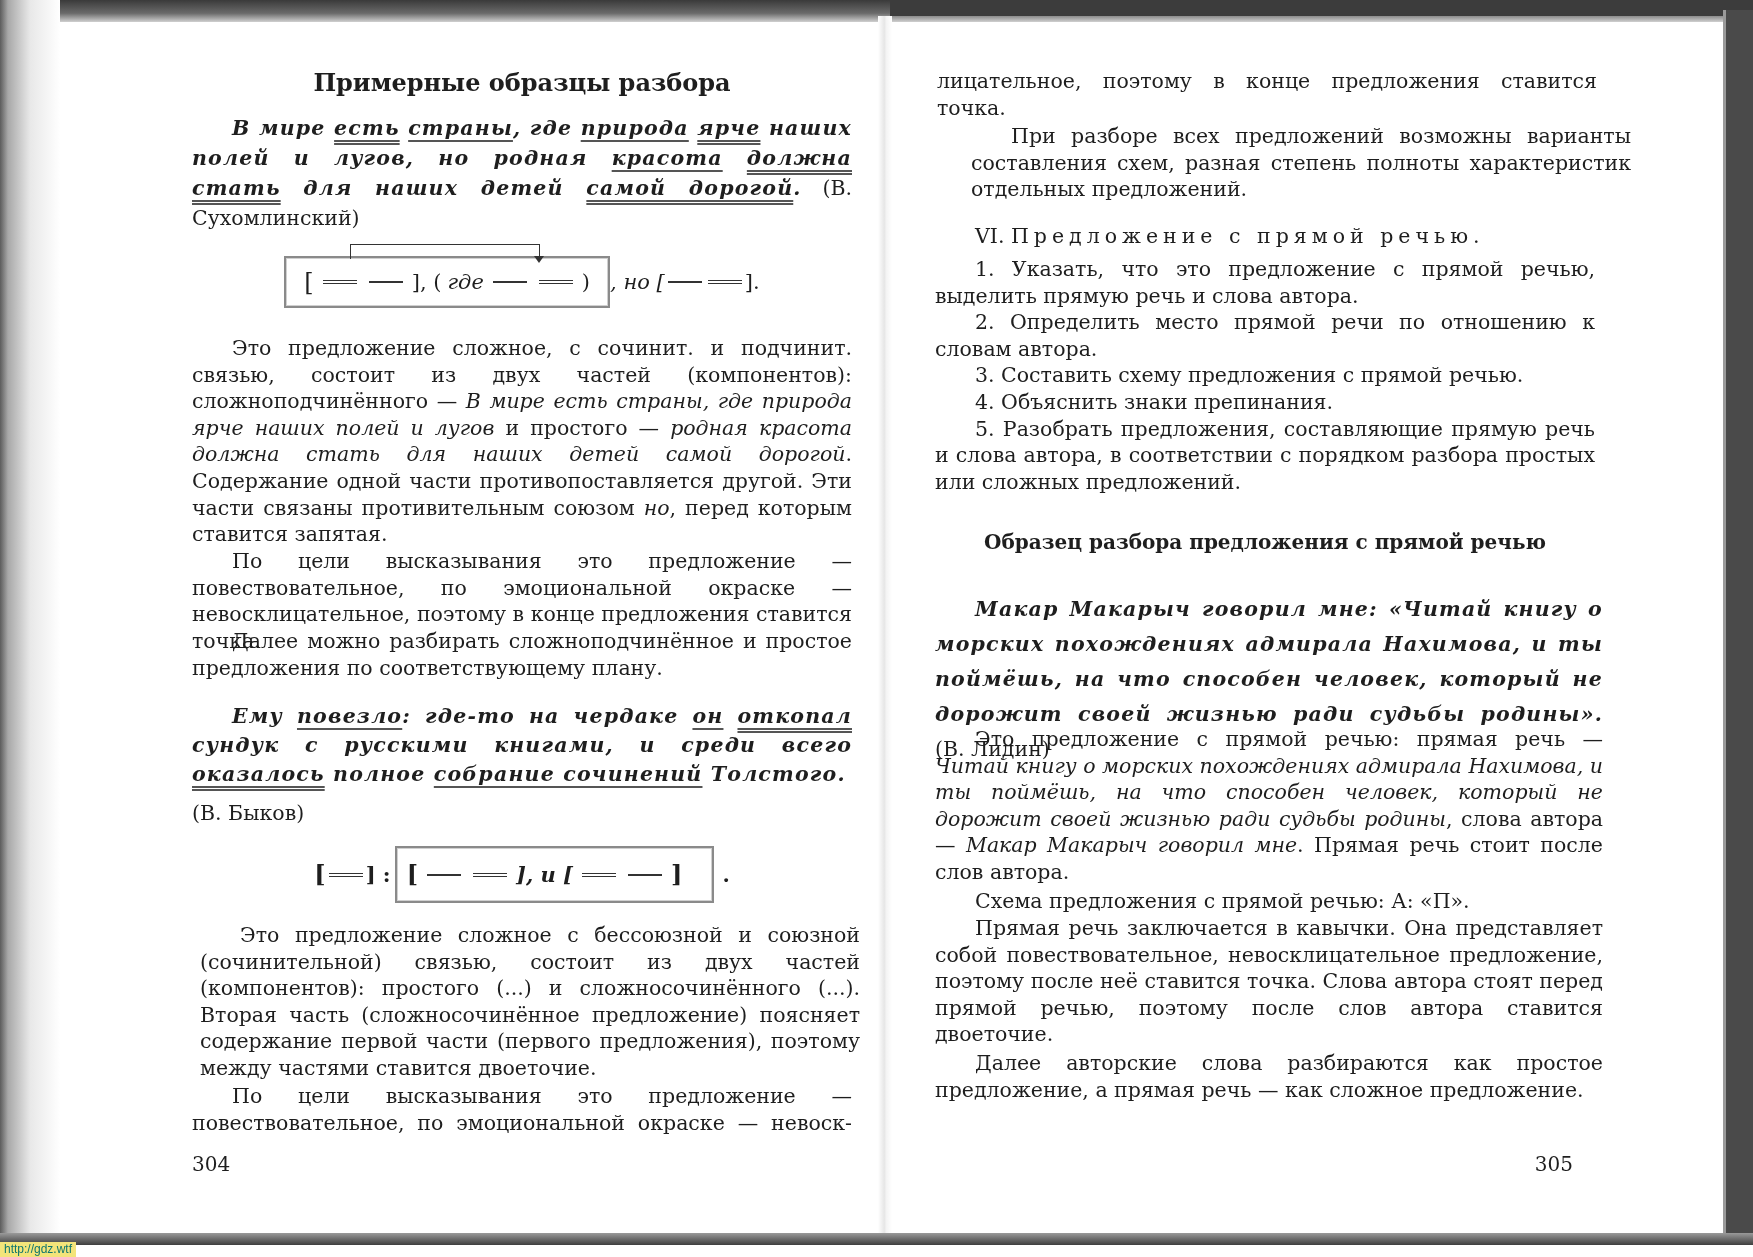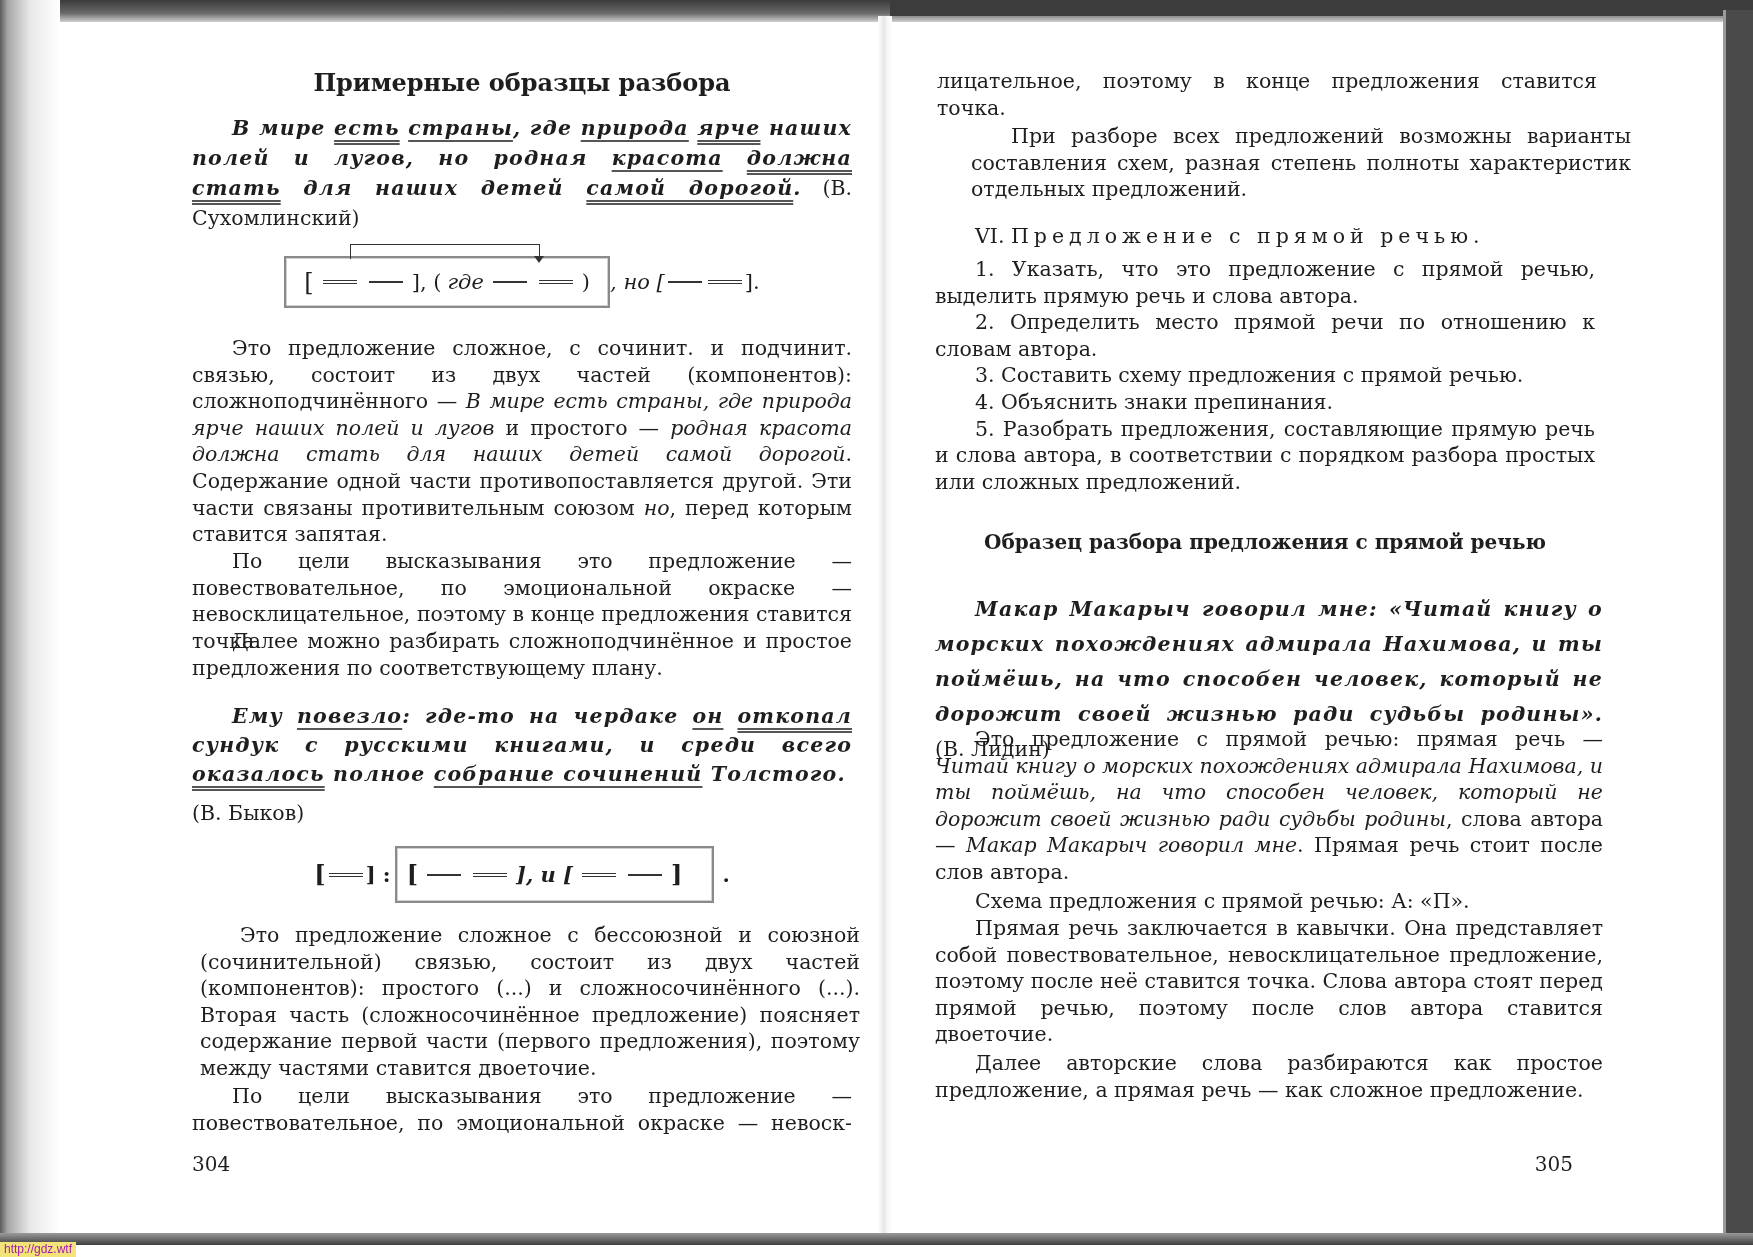--- a/index.html
+++ b/index.html
@@ -29,21 +29,21 @@
     .scan-bottom {
       position:absolute; left:0; top:1233px; width:1753px; height:12px;
       background:linear-gradient(#9a9a9a, #3e3e3e);
     }
     .spine {
       position:absolute; left:878px; top:16px; width:14px; height:1217px;
       background:linear-gradient(90deg, #ffffff, #e6e6e6 45%, #f4f4f4 60%, #ffffff);
     }
     .watermark {
       position:absolute; left:0; top:1242px; height:15px; padding:0 4px;
-      background:#f3e47a; color:#a21caf; font-family:"Liberation Sans", sans-serif;
+      background:#f3e47a; color:#0f766e; font-family:"Liberation Sans", sans-serif;
       font-size:12px; line-height:15px;
     }
 
     .page { position:absolute; top:0; }
     .page-left { left:192px; width:660px; }
     .page-right { left:935px; width:668px; }
 
     .text {
       font-size:20.5px; line-height:26.6px; text-align:justify;
       margin:0;

